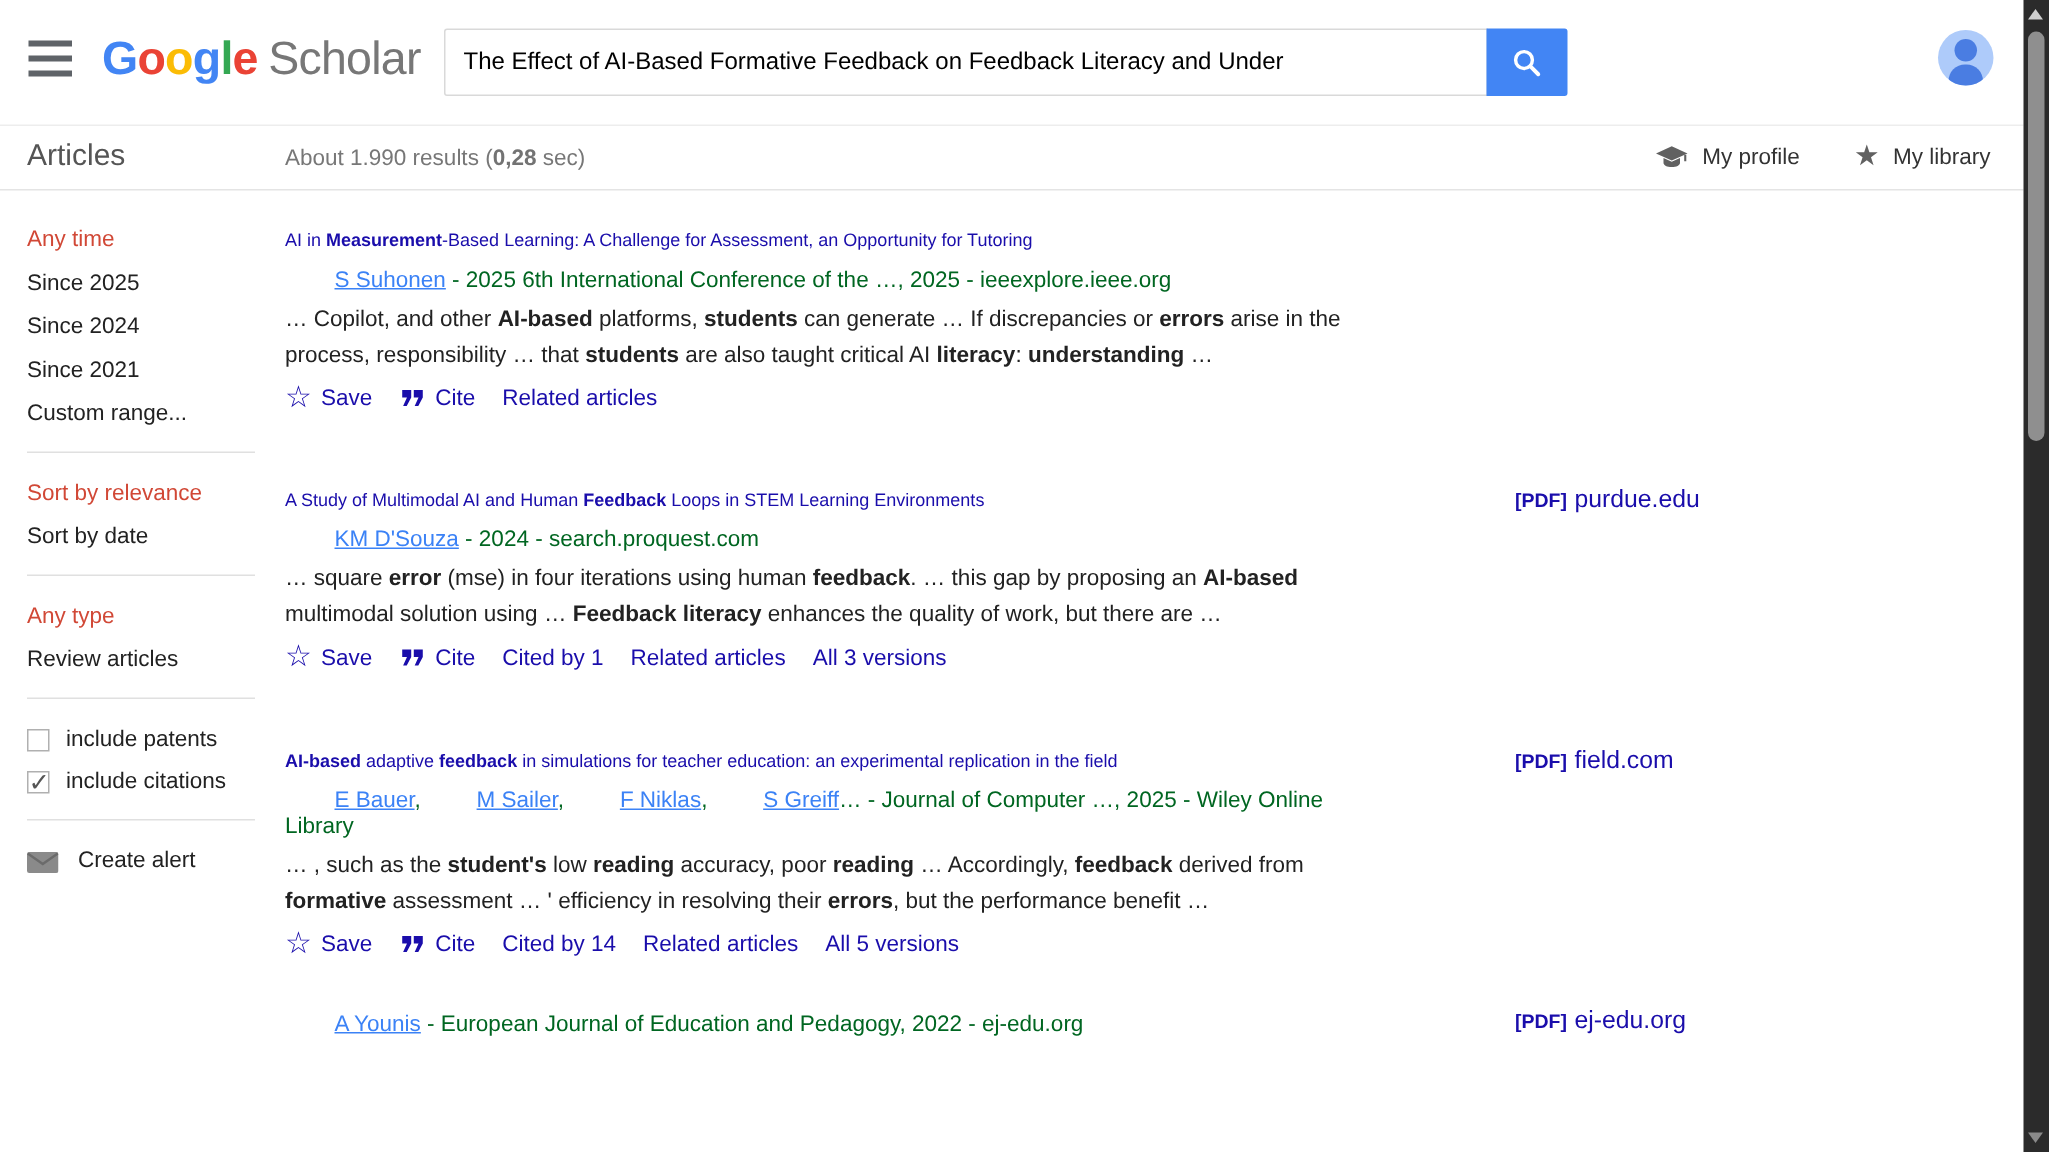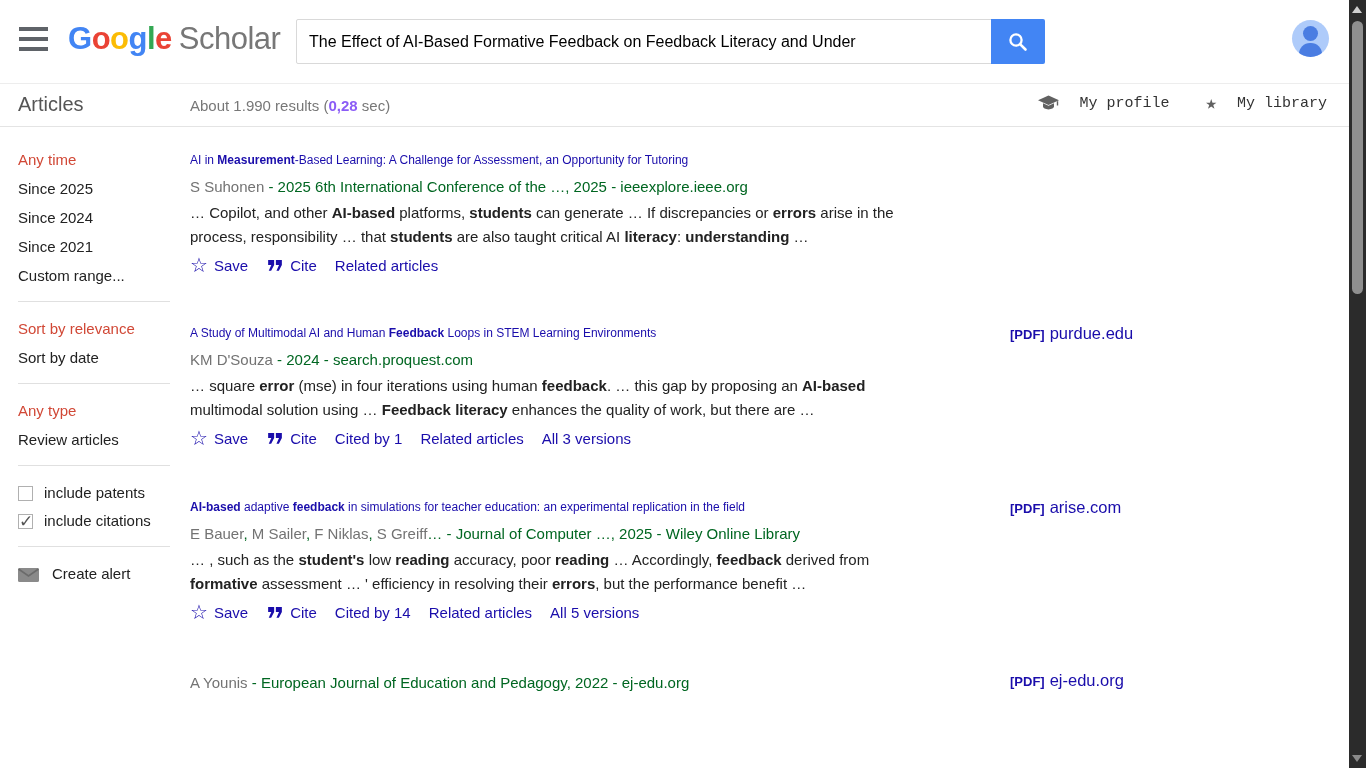--- a/index.html
+++ b/index.html
@@ -21,41 +21,41 @@
     padding:0 12px; font-family:"Liberation Sans", sans-serif; outline:none;
   }
   #search-btn { position:absolute; left:991px; top:19px; width:54px; height:45px; background:#4285f4; border:none; border-radius:0 2px 2px 0; cursor:pointer; display:flex; align-items:center; justify-content:center; }
   #avatar { position:absolute; left:1292px; top:20px; width:37px; height:37px; border-radius:50%; background:#aecbfa; cursor:pointer; overflow:hidden; }
   #avatar .head { position:absolute; left:11px; top:6px; width:15px; height:15px; border-radius:50%; background:#4a7de2; }
   #avatar .torso { position:absolute; left:7px; top:23px; width:23px; height:15px; border-radius:11px 11px 0 0; background:#4a7de2; }
   
   #subheader { position:absolute; top:84px; left:0; width:1349px; height:43px; border-bottom:1px solid #e4e4e4; background:#fff; }
   #articles-label { position:absolute; left:18px; top:9px; font-size:20px; color:#555; }
   #stats { position:absolute; left:190px; top:13px; font-size:15px; color:#777; }
-  #stats b { color:#8b5cf6; }
+  #stats b { color:#737373; }
   #profile-links { position:absolute; right:22px; top:11px; display:flex; gap:36px; }
-  .plink { display:flex; align-items:flex-start; gap:20px; font-size:15px; color:#333; cursor:pointer;font-family:Liberation Mono, monospace; }
+  .plink { display:flex; align-items:center; gap:9px; font-size:15px; color:#333; cursor:pointer; }
   .plink .star-glyph { font-size:19px; color:#616161; line-height:1; }
   
   #sidebar { position:absolute; left:18px; top:151px; width:162px; font-size:15px; }
   .sb-item { margin-bottom:12px; color:#222; cursor:pointer; }
   .sb-item.selected { color:#d14836; }
   .sb-divider { border-top:1px solid #e0e0e0; margin:17px 0 18px 0; width:152px; }
   .cb-row { display:flex; align-items:flex-end; gap:11px; margin-bottom:11px; cursor:pointer; }
   .cb-box { width:15px; height:15px; border:1px solid #b0b0b0; background:#fff; position:relative; flex:none; }
   .cb-box.checked::after { content:"✓"; position:absolute; left:0px; top:-4px; font-size:17px; color:#555; }
   .cb-label { color:#222; }
   #create-alert { display:flex; align-items:flex-end; gap:13px; margin-top:4px; cursor:pointer; }
   #create-alert span.lbl { color:#222; font-size:15px; }
   
   .result { position:absolute; left:190px; width:880px; }
   .r-title { display:block; font-size:12px; line-height:24px; color:#1a0dab; width:688px; margin:0; font-weight:normal; cursor:pointer; text-decoration:none; }
   .r-title .bb { font-weight:bold; }
   .r-authors { margin-top:6px; font-size:15px; color:#006621; width:720px; }
-  .r-authors a { color:#737373; cursor:pointer; }
+  .r-authors a { color:#3b82f6; text-decoration:underline; cursor:pointer;margin-left:33px; }
   .r-snippet { margin-top:6px; font-size:15px; line-height:23.5px; color:#222; width:722px; }
   .r-snippet .bb { font-weight:bold; }
   .r-actions { margin-top:7px; display:flex; align-items:center; gap:18px; }
   .action { display:flex; align-items:center; gap:6px; font-size:15px; color:#1a0dab; cursor:pointer; text-decoration:none; }
   .star-ic { font-size:20px; line-height:1; color:#1a0dab; }
   .cite-ic { display:inline-flex; }
   .r-pdf { position:absolute; left:820px; top:3px; white-space:nowrap; cursor:pointer; text-decoration:none; }
   .pdf-tag { font-weight:bold; font-size:13px; color:#1a0dab; }
   .pdf-domain { font-size:16.5px; color:#1a0dab; margin-left:5px; }
   
@@ -218,21 +218,21 @@
         <a class="action">
           <span>Cited by 14</span>
         </a>
         <a class="action">
           <span>Related articles</span>
         </a>
         <a class="action">
           <span>All 5 versions</span>
         </a>
       </div>
-      <a class="r-pdf"><span class="pdf-tag">[PDF]</span><span class="pdf-domain">arise.com</span></a>
+      <a class="r-pdf"><span class="pdf-tag">[PDF]</span><span class="pdf-domain">field.com</span></a>
     </div>
     <div class="result" style="top: 668px;">
       <div class="r-authors"><a>A Younis</a><span> - European Journal of Education and Pedagogy, 2022 - ej-edu.org</span></div>
       <a class="r-pdf"><span class="pdf-tag">[PDF]</span><span class="pdf-domain">ej-edu.org</span></a>
     </div>
   </div>
 
 <div id="scrollbar">
   <div id="sb-up"></div>
   <div id="sb-thumb"></div>

